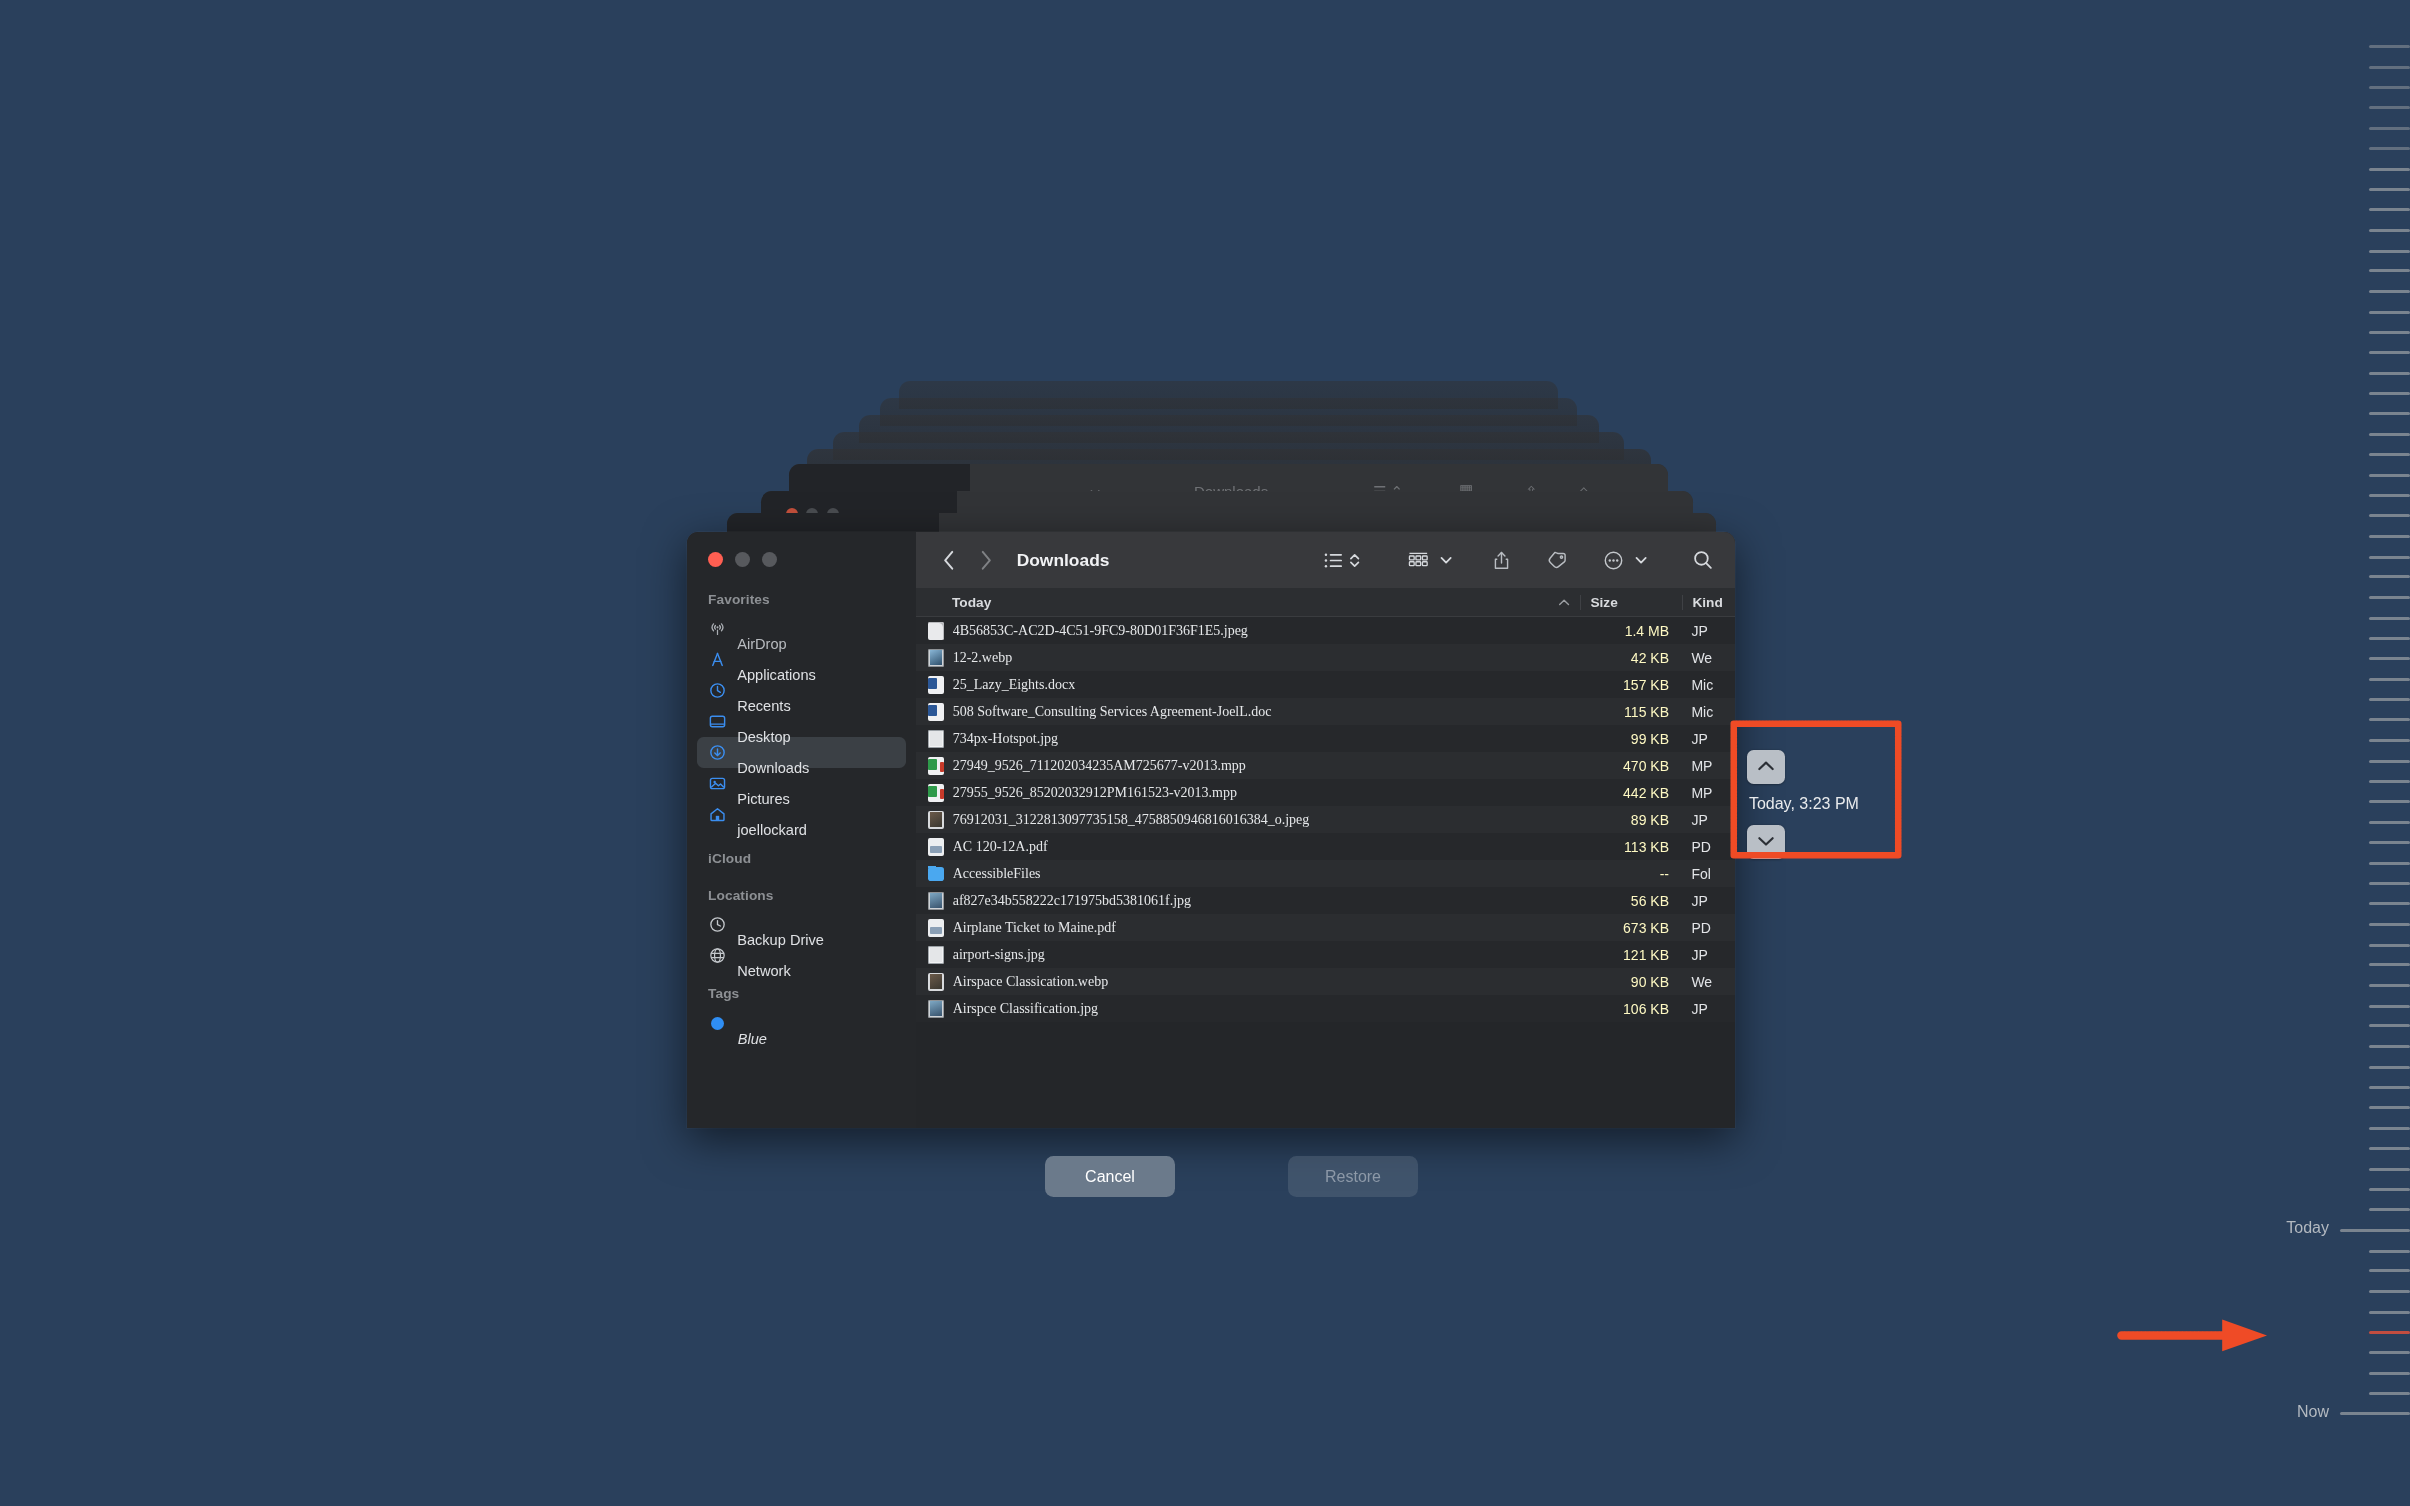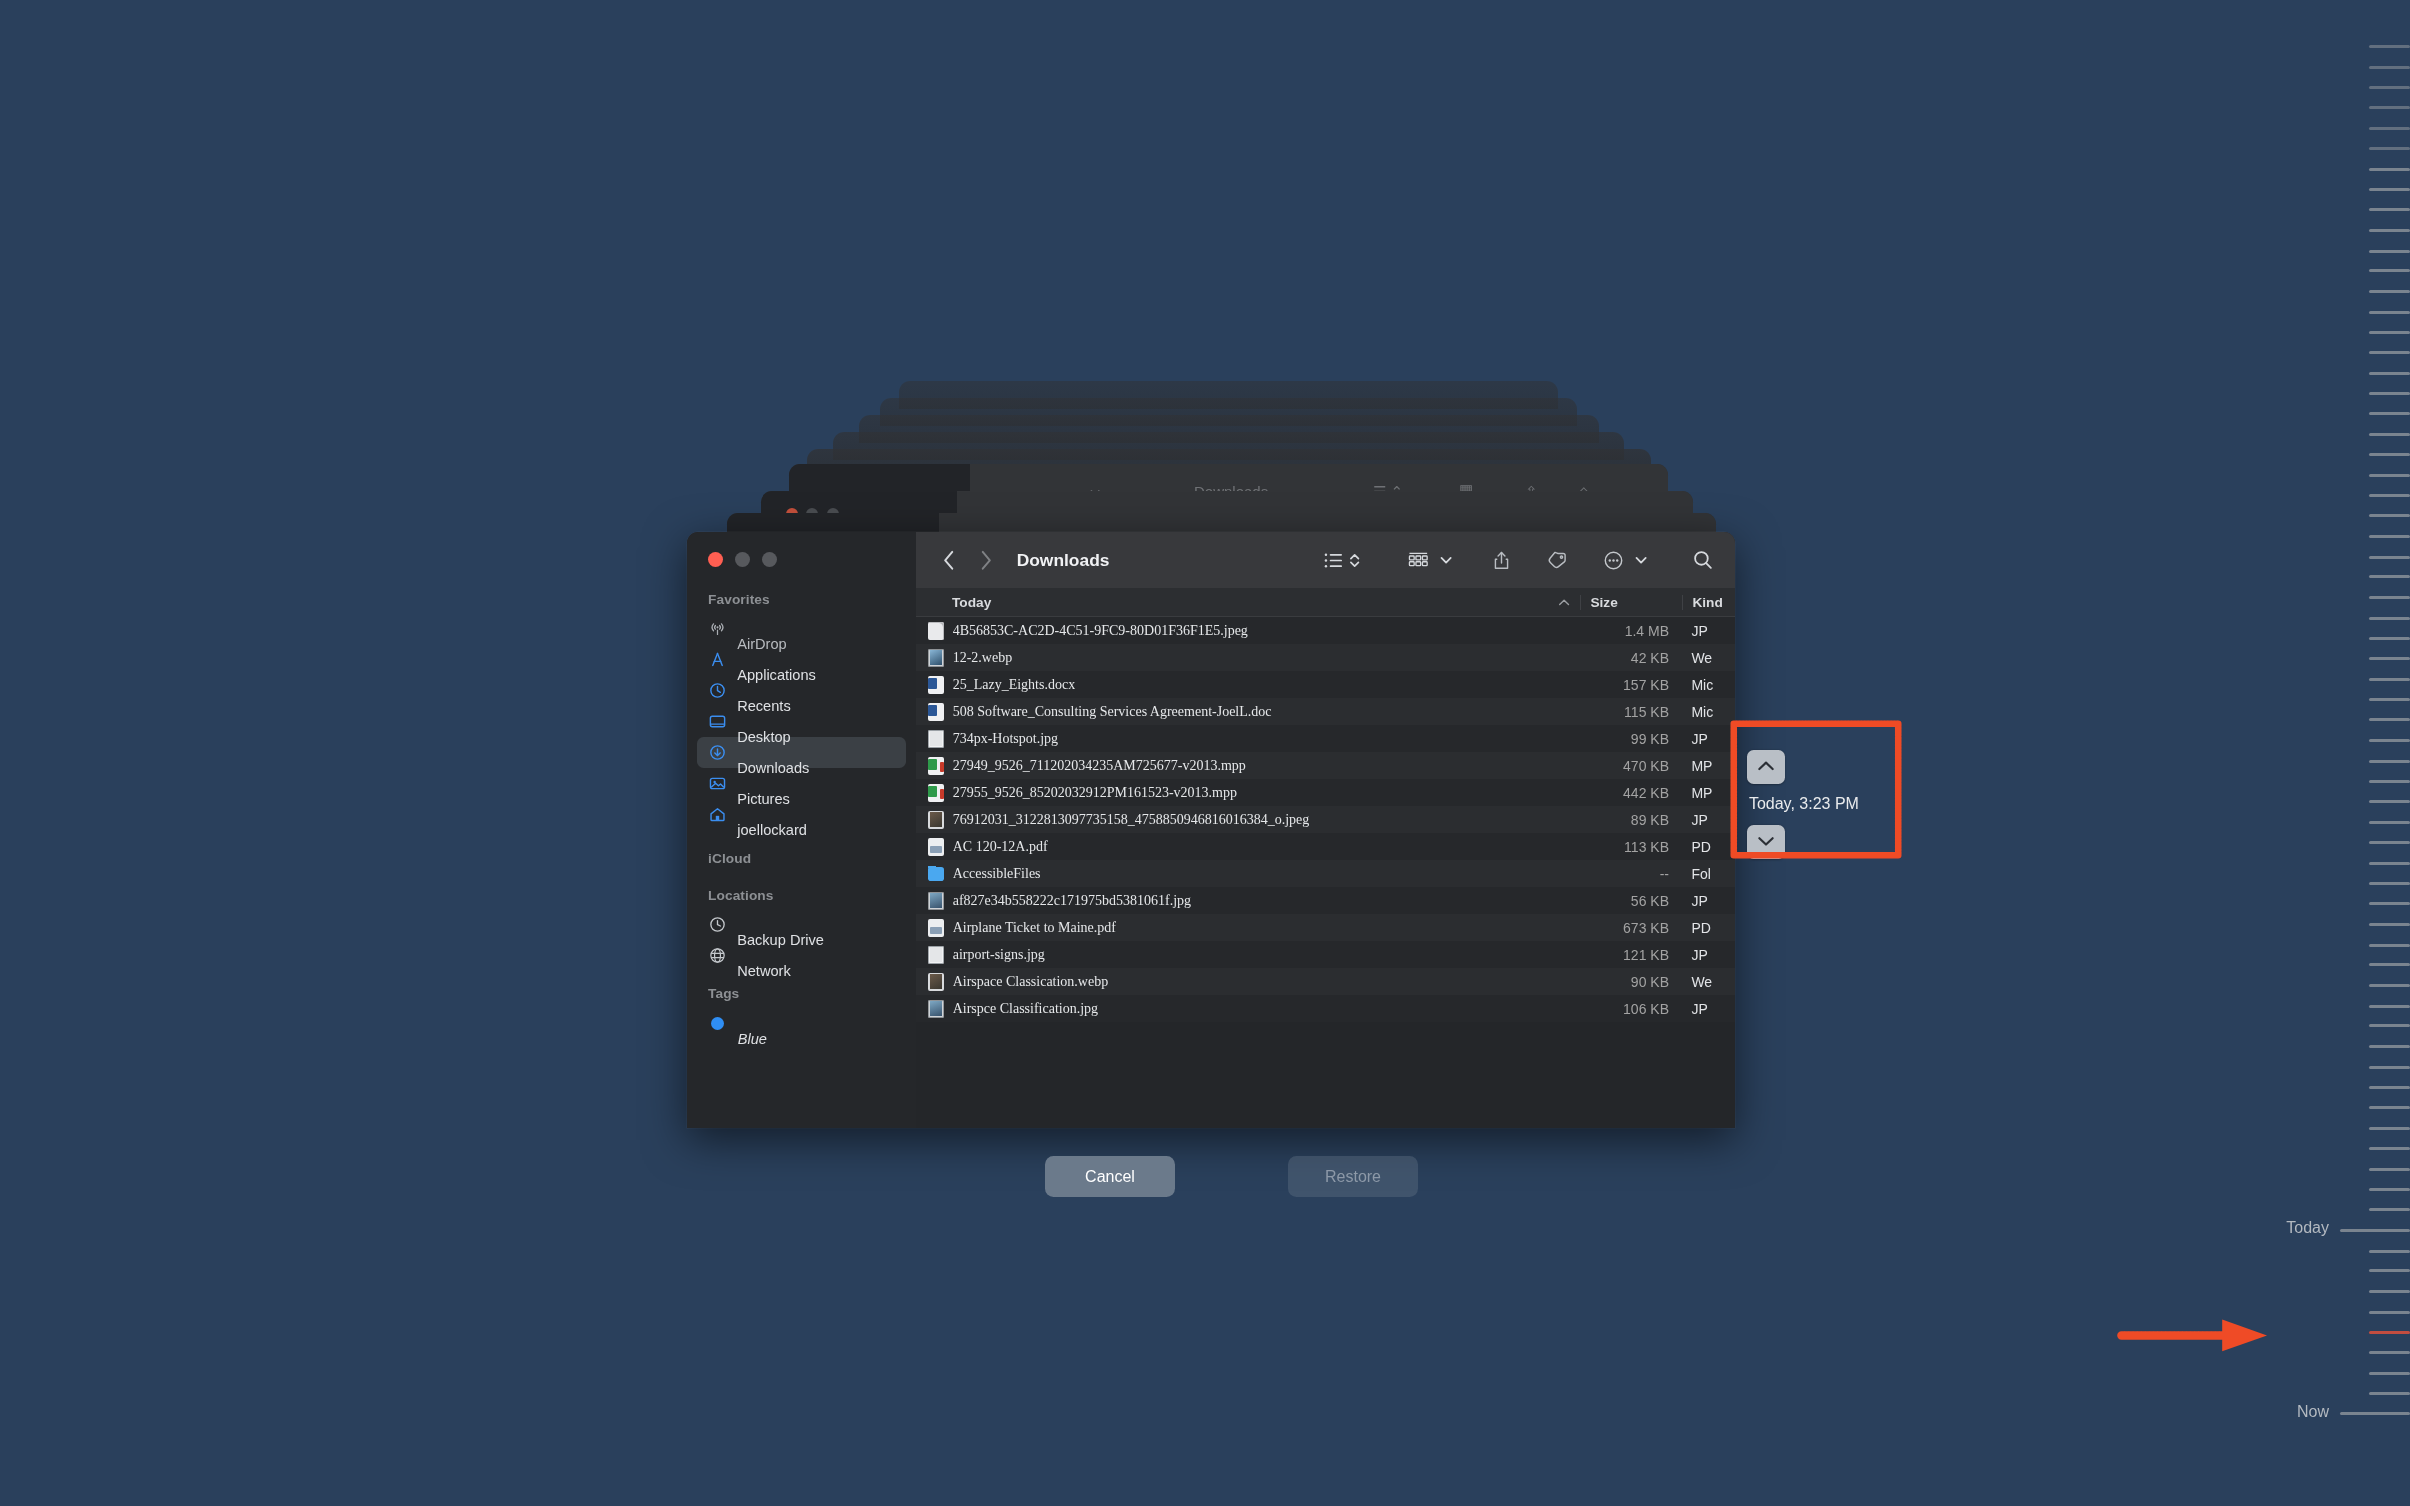--- a/index.html
+++ b/index.html
@@ -151,21 +151,21 @@
   
   #filelist { flex:1; overflow:hidden; background:#242629; }
   .row {
     display:flex; align-items:center; height:27px;
     color:#e6e8ea; font-size:14px; white-space:nowrap;
   }
   .row:nth-child(odd)  { background:#26282b; }
   .row:nth-child(even) { background:#2b2d30; }
   .r-name { flex:1; display:flex; align-items:center; gap:8.5px; padding-left:12.2px; min-width:0; overflow:hidden;font-family:Liberation Serif, serif; }
   .r-name .nm { overflow:hidden; text-overflow:clip; }
-  .r-size { width:102px; flex:0 0 102px; text-align:right; padding-right:13px; color:#a3a3a3; }
+  .r-size { width:102px; flex:0 0 102px; text-align:right; padding-right:13px; color:#fef9c3; }
   .r-kind { width:53px; flex:0 0 53px; padding-left:9.4px; color:#e2e4e7; overflow:hidden; }
 
   
   .fi { width:16px; height:18px; flex:0 0 16px; position:relative; display:block; }
   .fi.doc   { background:#e9eaec; border-radius:1.9px; box-shadow:inset -3.8px 3.8px 0 -2.8px #b9babd; }
   .fi.docw  { background:#f0f1f3; border-radius:1.9px; }
   .fi.docw::after{ content:""; position:absolute; left:0; top:2.8px; width:8.5px; height:10.4px;
                    background:#2b5797; border-radius:0.9px; }
   .fi.img   { background:#cfd3d7; border-radius:1.9px; box-shadow:inset 0 0 0 0.9px #8e9296; }
   .fi.img::after{ content:""; position:absolute; inset:1.9px; background:linear-gradient(160deg,#7ea8c4,#38536d); }

